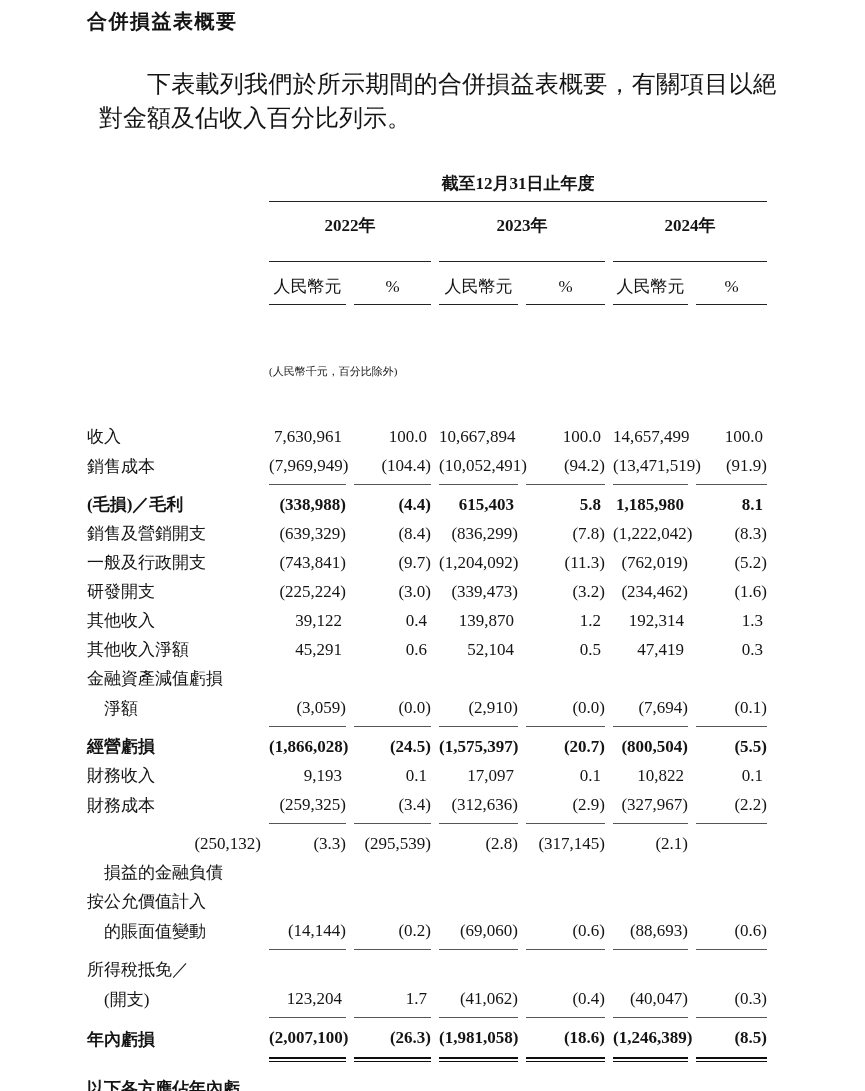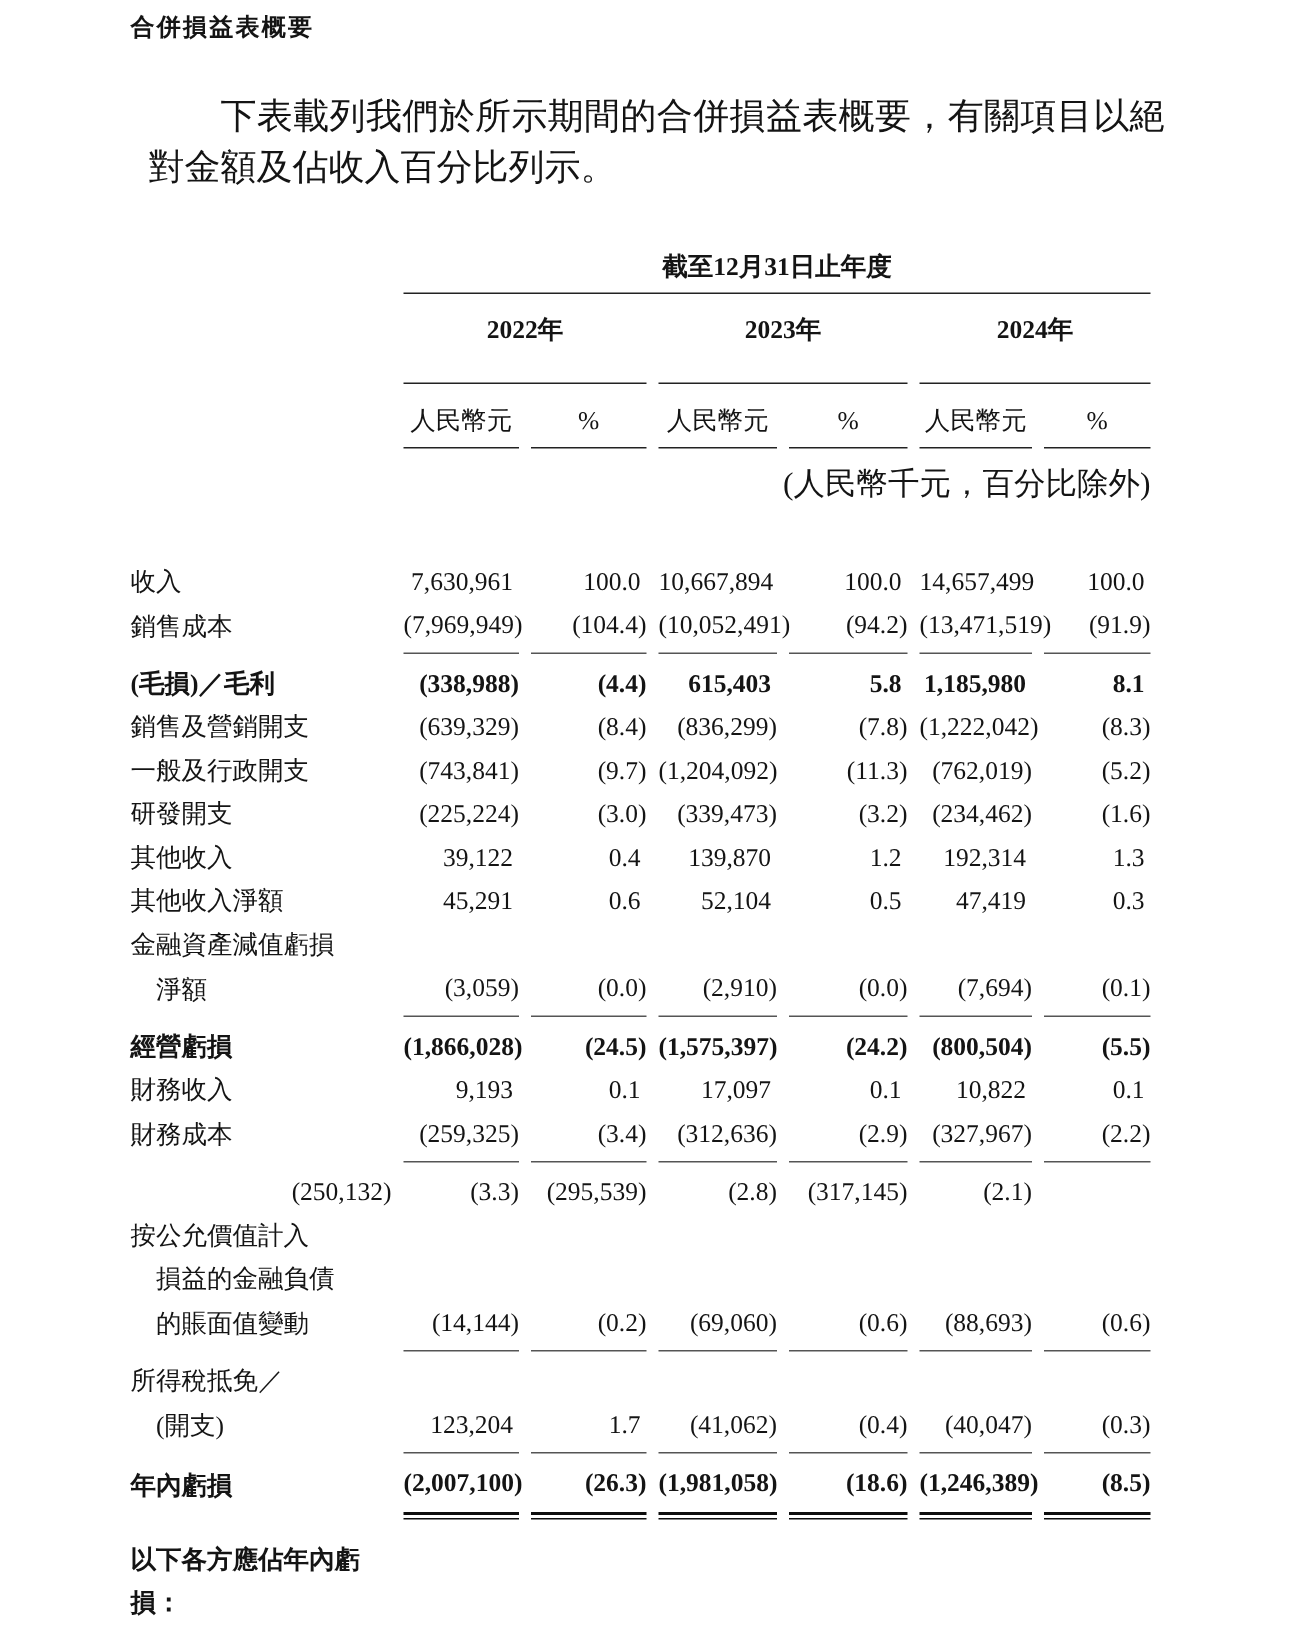--- a/index.html
+++ b/index.html
@@ -7,21 +7,21 @@
     width: 865px; height: 1091px;
     background: #ffffff;
     color: #141414;
     font-family: "Liberation Serif", "DejaVu Serif", serif;
     overflow: hidden;
   }
   .page { padding: 8px 88px 0 87px; }
 
   .doc-title {
     font-family: Liberation Mono, monospace;
-    font-size: 16px; font-weight: 700;
+    font-size: 20px; font-weight: 700;
     letter-spacing: 1.5px;
     margin: 0;
   }
 
   .intro {
     font-size: 24px; line-height: 34px;
     margin: 32px 0 0 12px;
     text-indent: 2em;
     text-align: justify;
   }
@@ -52,21 +52,21 @@
     text-align: center; font-weight: 700;
     border-bottom: 1.5px solid #222; padding-bottom: 20px;
   }
   .y1 { grid-column: 2 / 4; } .y2 { grid-column: 4 / 6; } .y3 { grid-column: 6 / 8; }
   .h-units { margin-top: 10px; }
   .h-units .unit-cell {
     text-align: center; font-weight: 400;
     border-bottom: 1.5px solid #222; padding-bottom: 2px;
   }
   .h-note { margin-top: 8px; }
-  .h-note .note-cell { grid-column: 2 / 8; text-align: right; font-size: 21px; }
+  .h-note .note-cell { grid-column: 2 / 8; text-align: left; font-size: 11px; margin-top: 43px; }
 
   
   .tbody { margin-top: 36px; }
   .tr.rule-s > .td { padding-bottom: 4px; }
   .tr.rule-s > .td.num { border-bottom: 1.5px solid #555; }
   .tr.rule-s { margin-bottom: 5px; }
 
   .tr.rule-d > .td { padding-bottom: 5px; }
   .tr.rule-d > .td.num { border-bottom: 2.5px solid #0d0d0d; position: relative; }
   .tr.rule-d > .td.num::after {
@@ -201,21 +201,21 @@
           <div class="td num paren">(2,910)</div>
           <div class="td num paren">(0.0)</div>
           <div class="td num paren">(7,694)</div>
           <div class="td num paren">(0.1)</div>
         </div>
         <div class="tr bold">
           <div class="td label-cell">經營虧損</div>
           <div class="td num paren">(1,866,028)</div>
           <div class="td num paren">(24.5)</div>
           <div class="td num paren">(1,575,397)</div>
-          <div class="td num paren">(24.2)</div>
+          <div class="td num paren">(20.7)</div>
           <div class="td num paren">(800,504)</div>
           <div class="td num paren">(5.5)</div>
         </div>
         <div class="tr">
           <div class="td label-cell">財務收入</div>
           <div class="td num">9,193</div>
           <div class="td num">0.1</div>
           <div class="td num">17,097</div>
           <div class="td num">0.1</div>
           <div class="td num">10,822</div>
@@ -232,30 +232,30 @@
         </div>
         <div class="tr">
           <div class="td num paren">(250,132)</div>
           <div class="td num paren">(3.3)</div>
           <div class="td num paren">(295,539)</div>
           <div class="td num paren">(2.8)</div>
           <div class="td num paren">(317,145)</div>
           <div class="td num paren">(2.1)</div>
         </div>
         <div class="tr">
+          <div class="td label-cell indent">損益的金融負債</div>
+          <div class="td num"></div>
+          <div class="td num"></div>
+          <div class="td num"></div>
+          <div class="td num"></div>
+          <div class="td num"></div>
+          <div class="td num"></div>
+        </div>
+        <div class="tr">
           <div class="td label-cell">按公允價值計入</div>
-          <div class="td num"></div>
-          <div class="td num"></div>
-          <div class="td num"></div>
-          <div class="td num"></div>
-          <div class="td num"></div>
-          <div class="td num"></div>
-        </div>
-        <div class="tr">
-          <div class="td label-cell indent">損益的金融負債</div>
           <div class="td num"></div>
           <div class="td num"></div>
           <div class="td num"></div>
           <div class="td num"></div>
           <div class="td num"></div>
           <div class="td num"></div>
         </div>
         <div class="tr rule-s">
           <div class="td label-cell indent">的賬面值變動</div>
           <div class="td num paren">(14,144)</div>

